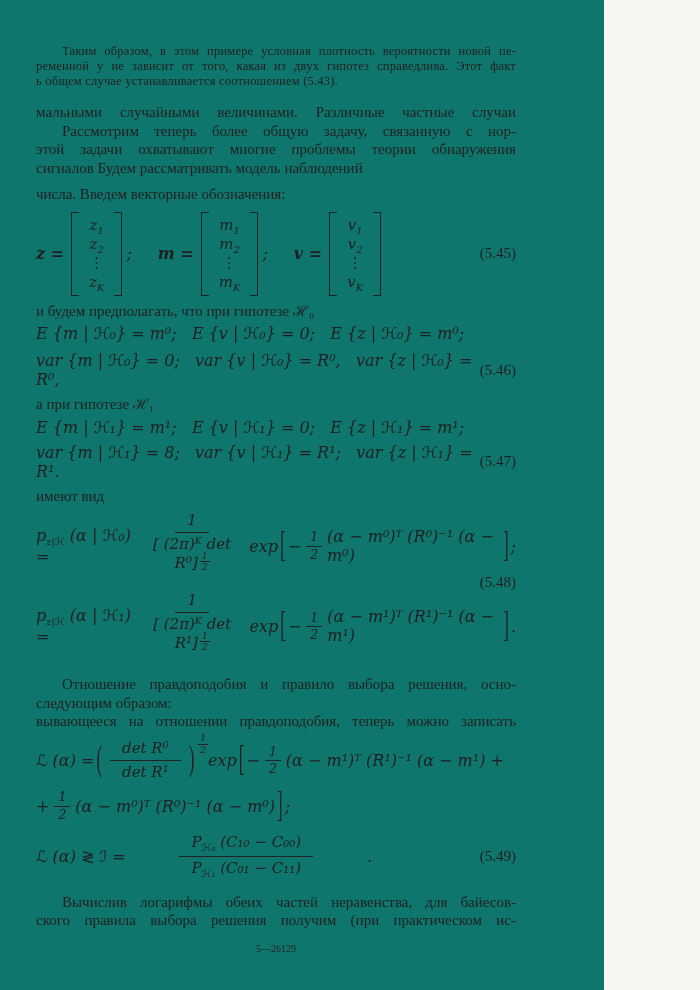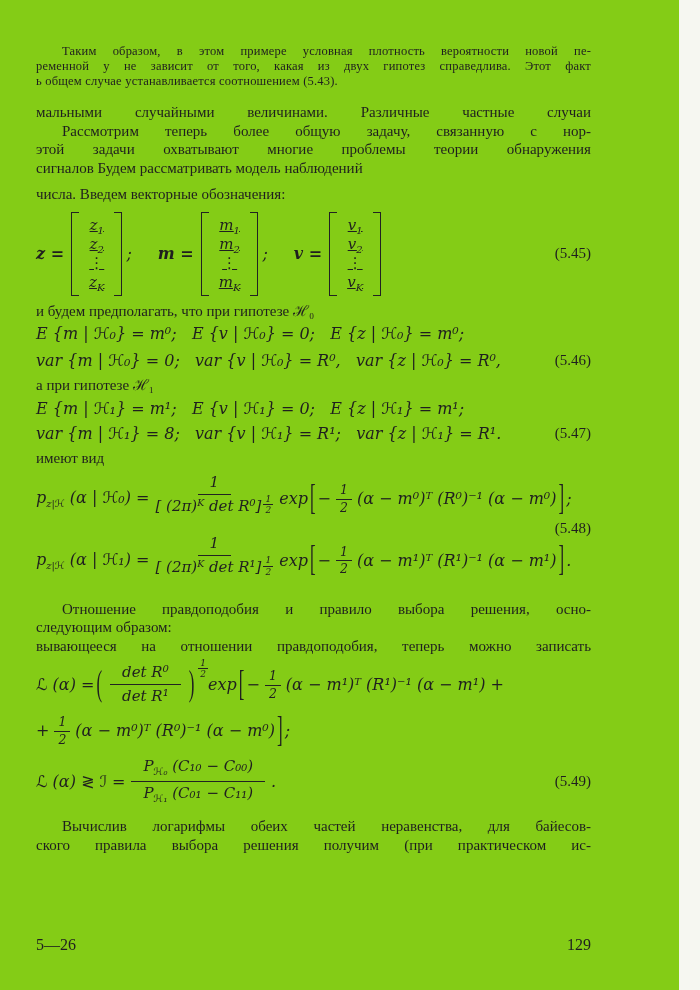--- a/index.html
+++ b/index.html
@@ -1,48 +1,48 @@
 <!DOCTYPE html>
 <html><head>
 <meta charset="utf-8">
 <style>
   html,body{margin:0;padding:0;background:#f6f7f1;}
   .page{
-    width:679px;height:990px;box-sizing:border-box;position:relative;overflow:hidden;
-    background:#84cc16;
+    width:604px;height:990px;box-sizing:border-box;position:relative;overflow:hidden;
+    background:#0f766e;
     padding:44px 88px 0 36px;
     color:#1f1f1f;
     font-family:"Liberation Serif","DejaVu Serif",serif;
   }
   .p{margin:0;}
   .ln{display:block;}
   .j{text-align:justify;text-align-last:justify;}
   .ind{text-indent:26px;}
   .small{font-size:12.5px;line-height:15px;letter-spacing:.2px;}
   .body{font-size:15px;line-height:18.5px;}
-  .mt14{margin-top:14px;}.mt12{margin-top:12px;}.mt10{margin-top:10px;}
+  .mt14{margin-top:14px;}.mt12{margin-top:12px;}.mt10{margin-top:10px;gap:48px;}
   .mt8{margin-top:8px;}.mt6{margin-top:6px;}.mt4{margin-top:4px;}
 
   .math{
     font-family:"DejaVu Serif","DejaVu Sans",serif;
     font-style:italic;font-size:16px;white-space:pre-wrap;
   }
   .eqrow{display:flex;align-items:center;}
   .eqlabel{
     margin-left:auto;font-family:"Liberation Serif","DejaVu Serif",serif;
     font-style:normal;font-size:15px;white-space:nowrap;align-self:center;
   }
   sub,.ssub{font-size:10px;font-style:italic;}
   .ssub{vertical-align:-4px;}
 
   
   .vecs{display:flex;align-items:center;}
   .vgroup{display:flex;align-items:center;margin-right:26px;}
   .vname{font-weight:bold;margin-right:7px;}
-  .vec{display:flex;align-items:stretch;text-decoration:underline;}
+  .vec{display:flex;align-items:stretch;}
   .vb-l{width:7px;border:1.6px solid #222;border-right:none;}
   .vb-r{width:7px;border:1.6px solid #222;border-left:none;}
   .vrows{display:flex;flex-direction:column;align-items:center;padding:4px 10px;}
   .vrow{line-height:19px;height:19px;font-size:15px;}
   .vsep{margin-left:4px;font-size:16px;}
 
   
   .frac{display:inline-flex;flex-direction:column;align-items:center;text-align:center;
         margin:0 6px;font-size:15px;line-height:1.25;}
   .fn{border-bottom:1.3px solid #222;padding:0 12px 2px;}
@@ -54,22 +54,22 @@
   .sn{border-bottom:.9px solid #222;padding:0 2px;}
   .supfrac.hi{transform:translateY(-16px);}
   .bb{font-style:normal;display:inline-block;transform:scaleY(1.7);font-size:17px;margin:0 2px;}
   .bb.tall{transform:scaleY(2.1);}
   .eqline{display:flex;align-items:center;}
   .eq48wrap{position:relative;}
   .eq48wrap .eqlabel{position:absolute;right:0;top:42%;}
 
   .footer{
     position:absolute;left:36px;right:88px;bottom:36px;
-    display:flex;justify-content:space-between;
-    font-size:16px;font-family:"Liberation Serif","DejaVu Serif",serif;
+    display:flex;justify-content:center;
+    font-size:10px;font-family:"Liberation Serif","DejaVu Serif",serif;
   }
 </style>
 </head>
 <body>
 
 <div class="page">
 
   <p class="p small">
     <span class="ln j ind">Таким образом, в этом примере условная плотность вероятности новой пе-</span>
     <span class="ln j">ременной у не зависит от того, какая из двух гипотез справедлива. Этот факт</span>

